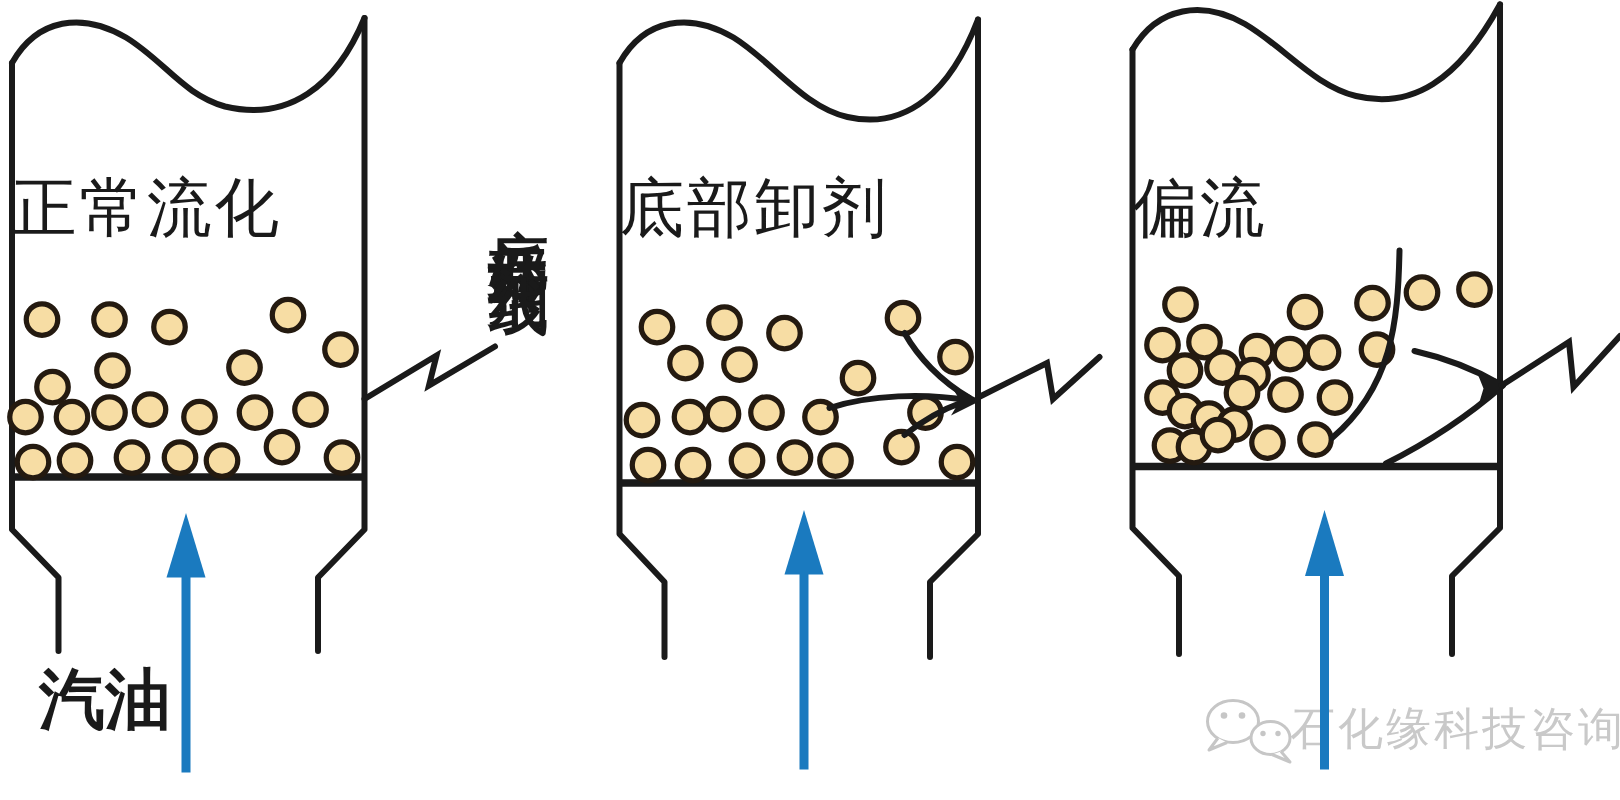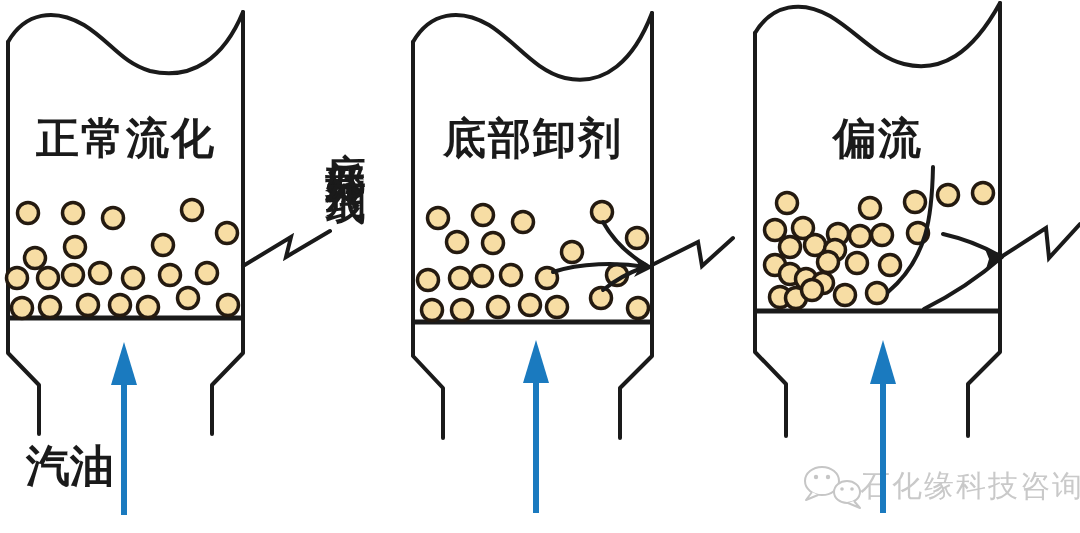--- a/index.html
+++ b/index.html
@@ -1,22 +1,22 @@
 <!DOCTYPE html>
 <html><head>
 <meta charset="utf-8">
 <style>
   html,body{margin:0;padding:0;background:#ffffff;}
   .canvas{
     position:relative;width:1080px;height:533px;background:#ffffff;overflow:hidden;
     font-family:"Liberation Serif","DejaVu Serif",serif;color:#1a1a1a;
   }
   .vessel-label{
-    position:absolute;top:110px;font-size:43px;font-weight:bold;
-    text-align:center;letter-spacing:2px;white-space:nowrap;z-index:1;
+    position:absolute;top:110px;font-size:43px;font-weight:normal;
+    text-align:left;letter-spacing:2px;white-space:nowrap;z-index:1;
   }
   .vessel-label.v1{left:8px;width:236px;}
   .vessel-label.v2{left:413px;width:240px;}
   .vessel-label.v3{left:755px;width:246px;}
   .vertical-label{
     position:absolute;left:322px;top:120px;height:250px;width:46px;
     writing-mode:vertical-rl;text-orientation:upright;
     font-size:40px;font-weight:bold;letter-spacing:8px;line-height:46px;z-index:1;
   }
   .feed-label{

